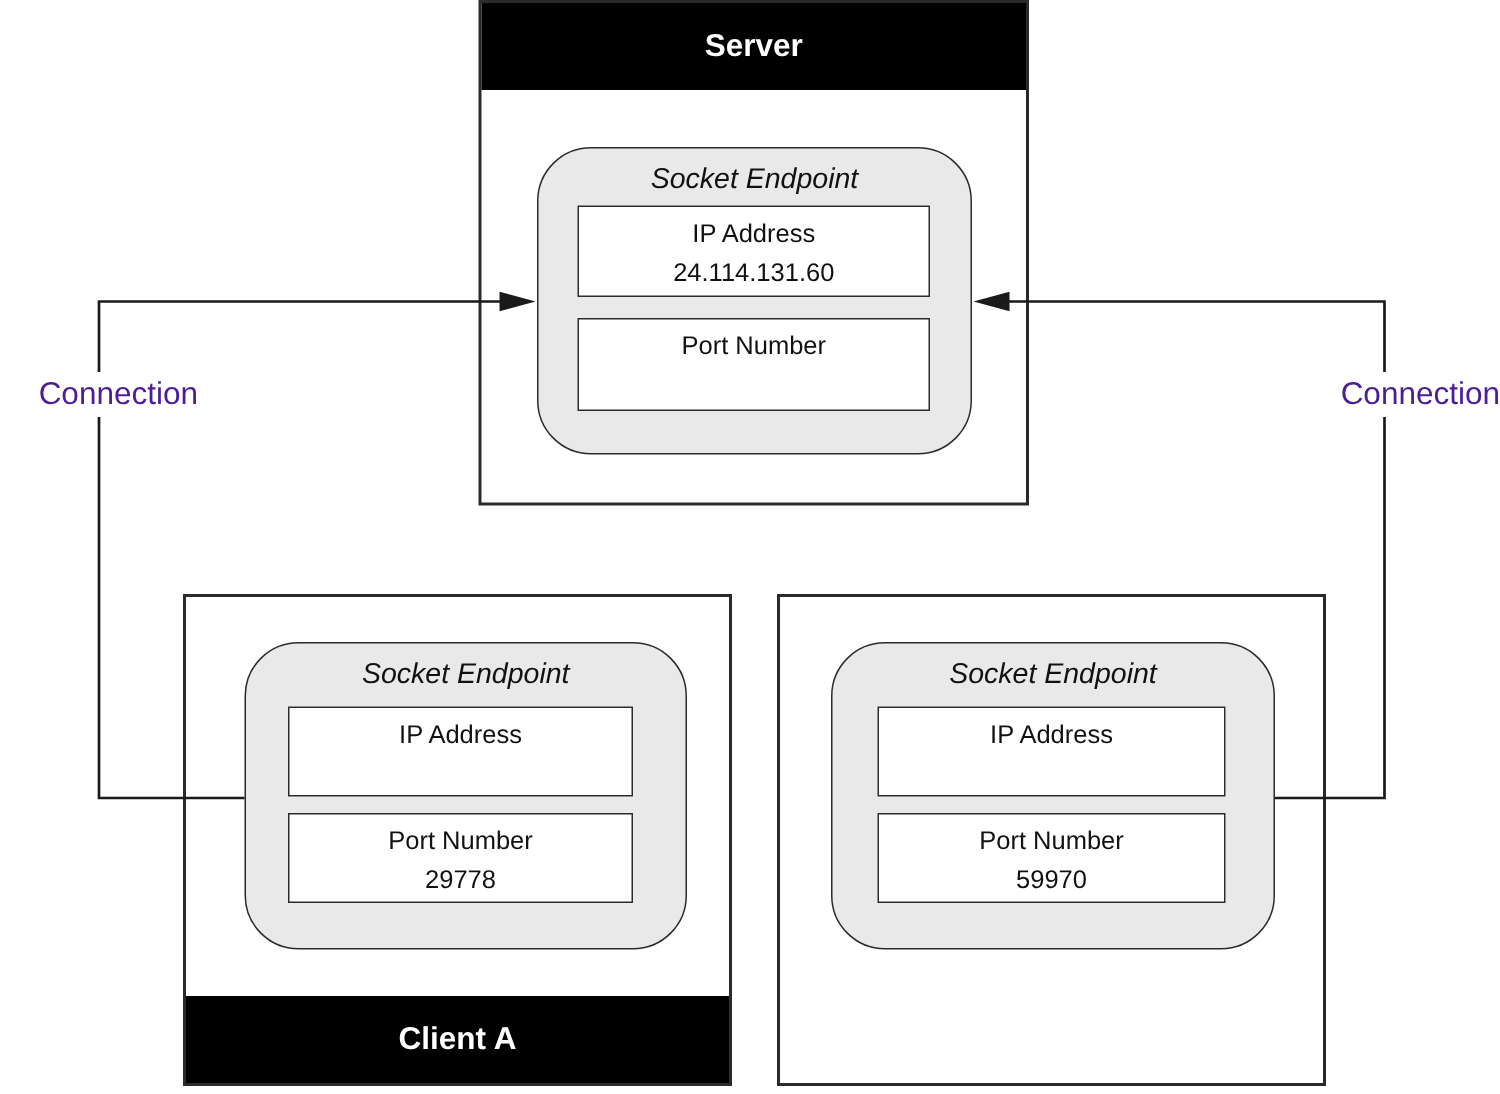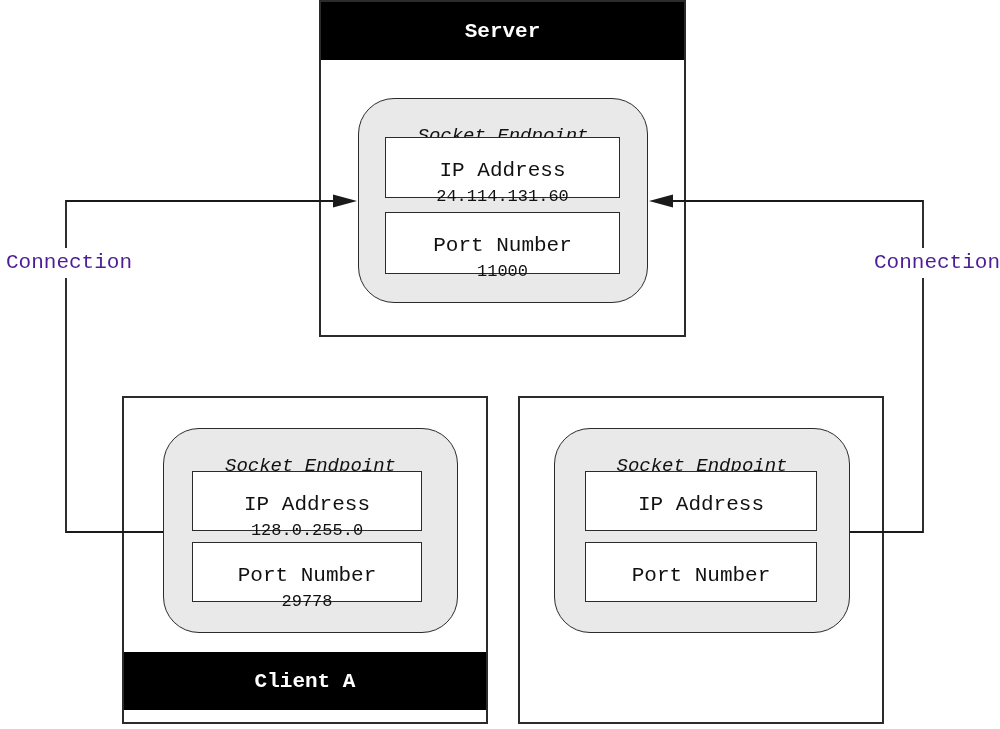--- a/index.html
+++ b/index.html
@@ -4,48 +4,48 @@
 <style>
   :root{
     --background:#ffffff; --line:#1a1a1a; --box-border:#2b2b2b;
     --band-bg:#000000; --band-text:#ffffff; --endpoint-fill:#e9e9e9;
   }
   *{ box-sizing:border-box; margin:0; padding:0; }
   html,body{ background:#fff; }
   .canvas{
     position:relative; width:1000px; height:729px;
     background:var(--background);
-    font-family:Liberation Mono, monospace;
+    font-family:Liberation Sans, sans-serif;
     color:#111; overflow:hidden;padding-left:12px;
   }
   .outer-box{
     position:absolute; background:#fff;
     border:2px solid var(--box-border);
   }
   .band{
     position:absolute; left:0; right:0; height:58px;
     background:var(--band-bg); color:var(--band-text);
     display:flex; align-items:center; justify-content:center;
     font-size:21px; font-weight:bold;
   }
   .band.top{ top:0; }
-  .band.bottom{ bottom:12px; }
+  .band.bottom{ bottom:0; }
   .endpoint{
     position:absolute; background:var(--endpoint-fill);
     border:1.5px solid var(--box-border); border-radius:36px;
   }
   .endpoint-title{
-    margin-top:26px; text-align:center;
+    margin-top:10px; text-align:center;
     font-style:italic; font-size:19px; color:#111;
   }
   .field-box{
     position:absolute; background:#fff;
     border:1.5px solid var(--box-border); text-align:center;
   }
-  .field-label{ font-size:21px; line-height:27px; margin-top:19px; }
+  .field-label{ font-size:17px; line-height:27px; margin-top:4px; }
   .field-value{ font-size:17px; line-height:25px; }
   .conn-svg{ position:absolute; left:0; top:0; z-index:5; pointer-events:none; }
   .conn-label{
     position:absolute; z-index:6; width:132px; text-align:right;
     background:var(--background); font-size:21px; line-height:26px;
     padding:2px 0; color:#4c1d95;
   }
 </style>
 </head>
 <body>
@@ -57,50 +57,49 @@
       <span>Server</span>
     </div>
     <div class="endpoint" style="left:37px; top:96px; width:290px; height:205px;">
       <div class="endpoint-title">Socket Endpoint</div>
       <div class="field-box" style="left:26px; top:38px; width:235px; height:61px;">
         <div class="field-label">IP Address</div>
         <div class="field-value">24.114.131.60</div>
       </div>
       <div class="field-box" style="left:26px; top:113px; width:235px; height:62px;">
         <div class="field-label">Port Number</div>
-        <div class="field-value">11000</div>
       </div>
     </div>
   </div>
 
   <div class="outer-box" style="left:122px; top:396px; width:366px; height:328px;">
     <div class="endpoint" style="left:39px; top:30px; width:295px; height:205px;">
       <div class="endpoint-title">Socket Endpoint</div>
       <div class="field-box" style="left:28px; top:42px; width:230px; height:60px;">
         <div class="field-label">IP Address</div>
-        <div class="field-value">128.0.255.0</div>
       </div>
       <div class="field-box" style="left:28px; top:113px; width:230px; height:60px;">
         <div class="field-label">Port Number</div>
         <div class="field-value">29778</div>
       </div>
     </div>
     <div class="band bottom">
       <span>Client A</span>
     </div>
   </div>
 
   <div class="outer-box" style="left:518px; top:396px; width:366px; height:328px;">
     <div class="endpoint" style="left:34px; top:30px; width:296px; height:205px;">
       <div class="endpoint-title">Socket Endpoint</div>
       <div class="field-box" style="left:30px; top:42px; width:232px; height:60px;">
         <div class="field-label">IP Address</div>
       </div>
       <div class="field-box" style="left:30px; top:113px; width:232px; height:60px;">
         <div class="field-label">Port Number</div>
+        <div class="field-value">59970</div>
       </div>
     </div>
   </div>
 
   <svg class="conn-svg" width="1000" height="729" viewBox="0 0 1000 729">
     <path d="M163,532 H66 V201 H334" fill="none" stroke="#1a1a1a" stroke-width="1.8"></path>
     <polygon points="357,201 333,194.5 333,207.5" fill="#1a1a1a"></polygon>
     <path d="M850,532 H923 V201 H672" fill="none" stroke="#1a1a1a" stroke-width="1.8"></path>
     <polygon points="649,201 673,194.5 673,207.5" fill="#1a1a1a"></polygon>
   </svg>

